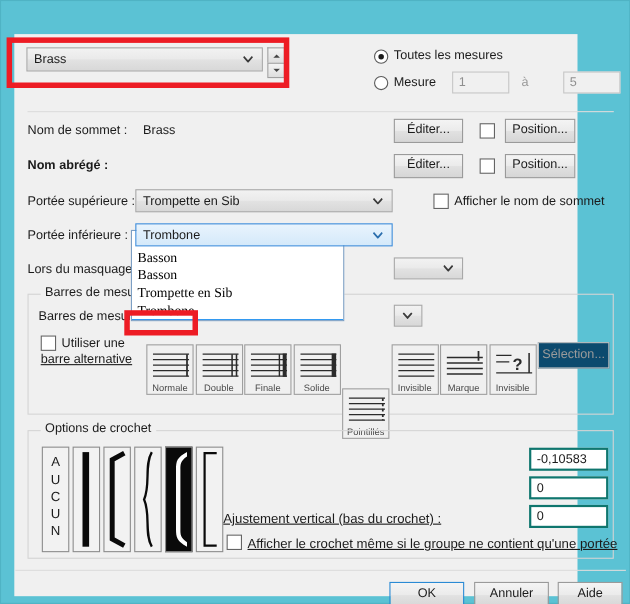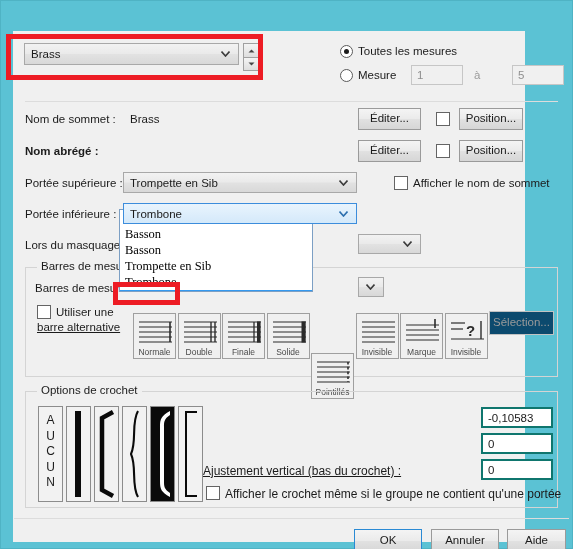--- a/index.html
+++ b/index.html
@@ -398,21 +398,21 @@
     <div class="txtbox" style="left:468px;top:402px;width:72px;height:21px;">
       <span>0</span>
     </div>
 
     <div class="lbl" style="left:190px;top:433px;font-size:12px;text-decoration:underline;">Ajustement vertical (bas du crochet) :</div>
     <div class="txtbox" style="left:468px;top:428px;width:72px;height:21px;">
       <span>0</span>
     </div>
 
     <div class="chk" style="left:193px;top:455px;"></div>
-    <div class="lbl" style="left:212px;top:456px;font-size:12px;">Afficher le crochet même si le groupe ne contient qu'une portée</div>
+    <div class="lbl" style="left:212px;top:456px;font-size:12px;text-decoration:underline;">Afficher le crochet même si le groupe ne contient qu'une portée</div>
 
     <div class="hr" style="left:1px;top:487px;width:555px;"></div>
 
     <div class="btn primary" style="left:341px;top:498px;width:68px;height:24px;">
       <span>OK</span>
     </div>
     <div class="btn" style="left:418px;top:498px;width:68px;height:24px;">
       <span>Annuler</span>
     </div>
     <div class="btn" style="left:494px;top:498px;width:59px;height:24px;">

